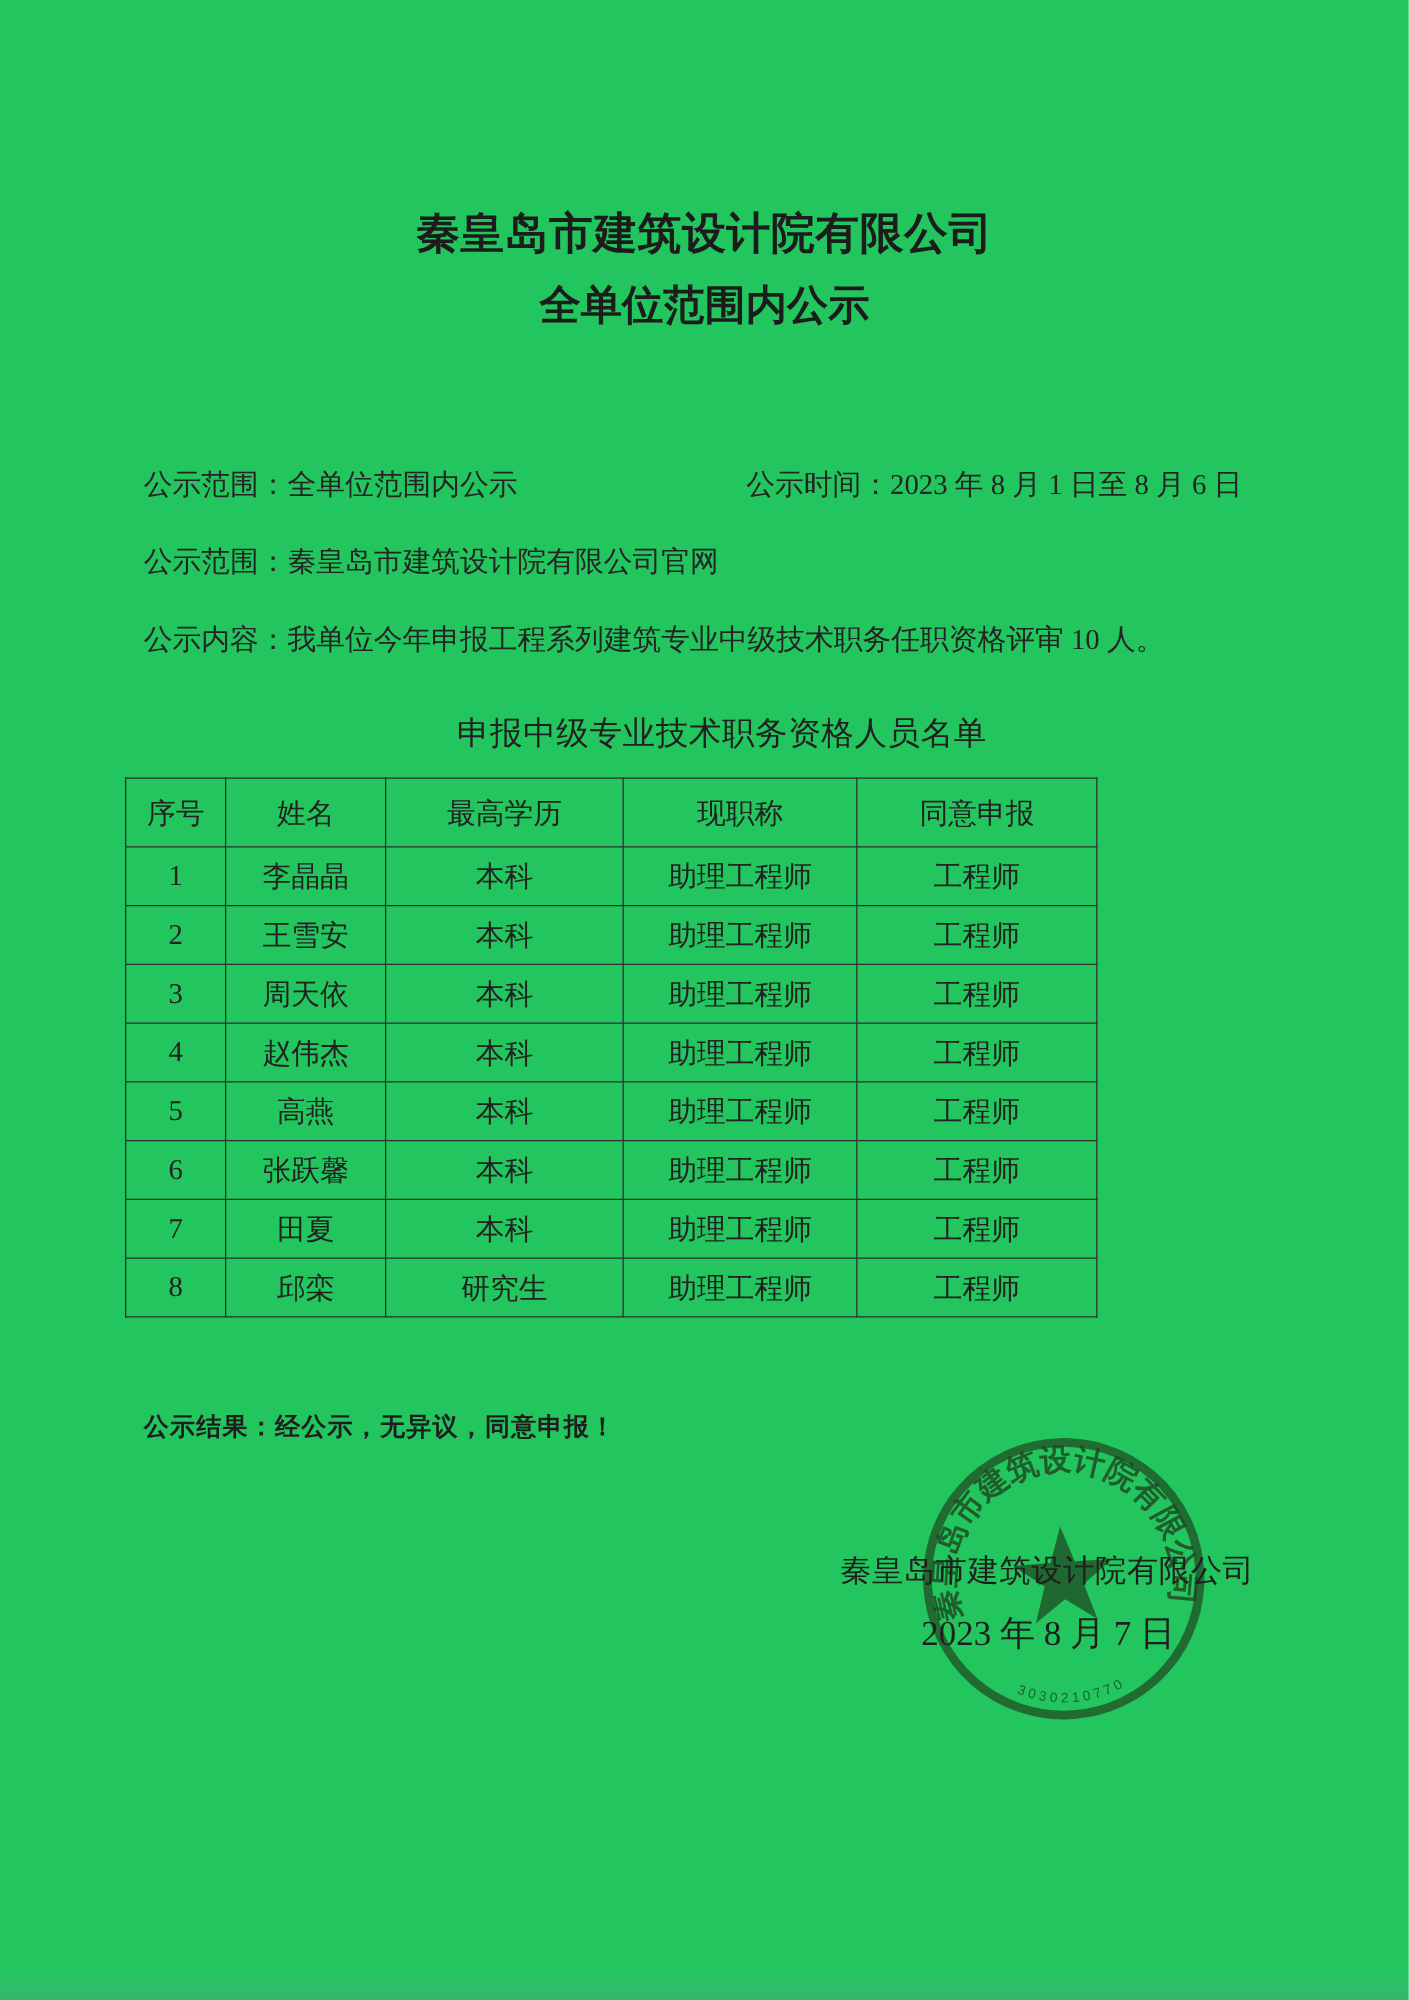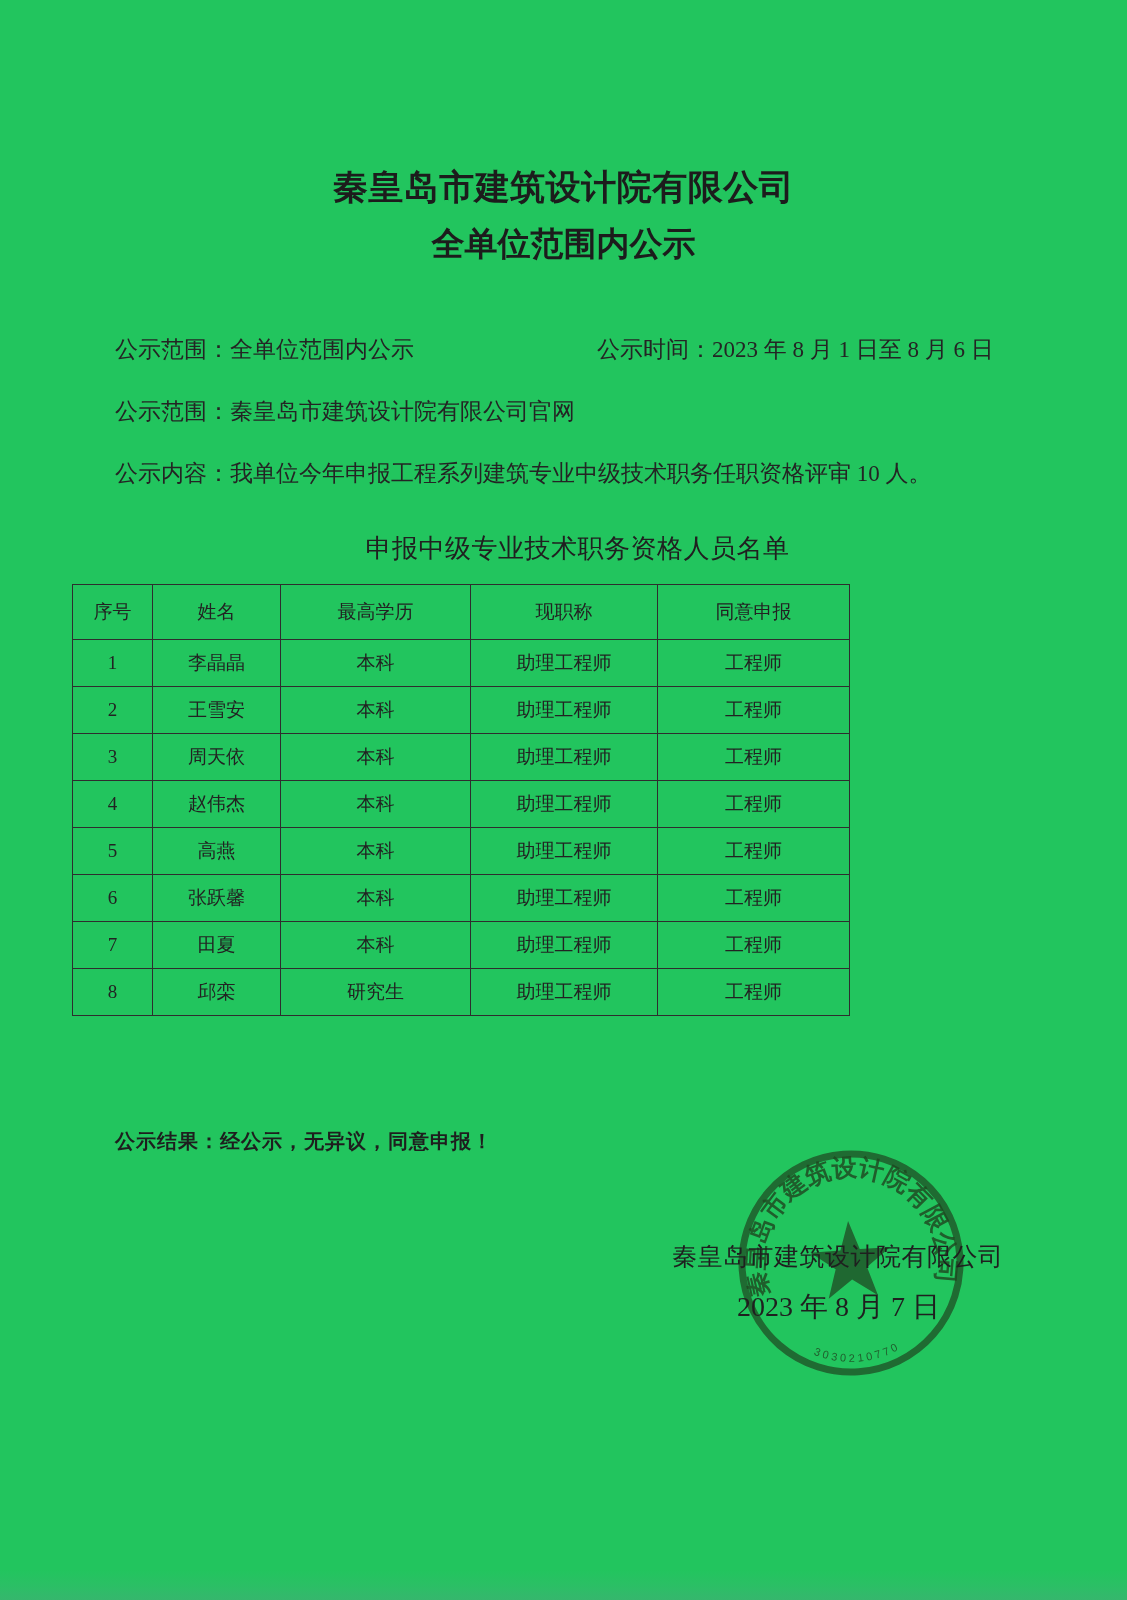--- a/index.html
+++ b/index.html
@@ -19,41 +19,41 @@
     text-align: center;
     font-family: "Liberation Sans", "DejaVu Sans", sans-serif;
     font-weight: 700;
     color: #1c1c1c;
   }
   .title-line1 { font-size: 35px; line-height: 58px; letter-spacing: 0.5px; }
   .title-line2 { font-size: 33px; line-height: 57px; }
   .title-line3 { font-size: 33px; line-height: 56px; }
 
   
-  .info-block { margin-top: 64px; padding-left: 115px; padding-right: 60px; }
+  .info-block { margin-top: 102px; padding-left: 115px; padding-right: 60px; }
   .info-line { display: flex; font-size: 23px; color: #242424; margin-bottom: 35px; line-height: 27px; }
   .info-left { width: 482px; flex: 0 0 482px; }
   .info-label { }
   .info-value { }
 
   
   .table-title {
     margin-top: 44px;
     text-align: center;
     font-size: 26px;
     color: #202020;
     letter-spacing: 0.5px;
     margin-left: 28px;
   }
   table.roster {
     border-collapse: collapse;
-    margin: 18px 0 0 72px;
+    margin: 18px 0 0 100px;
     width: 777px;
     table-layout: fixed;
-    font-size: 19px;
+    font-size: 23px;
     color: #222;
     padding-left: 32px;
   }
   table.roster th, table.roster td {
     border: 1.6px solid #2e2e2e;
     text-align: center;
     vertical-align: middle;
     padding: 0;
     font-weight: 400;
   }

